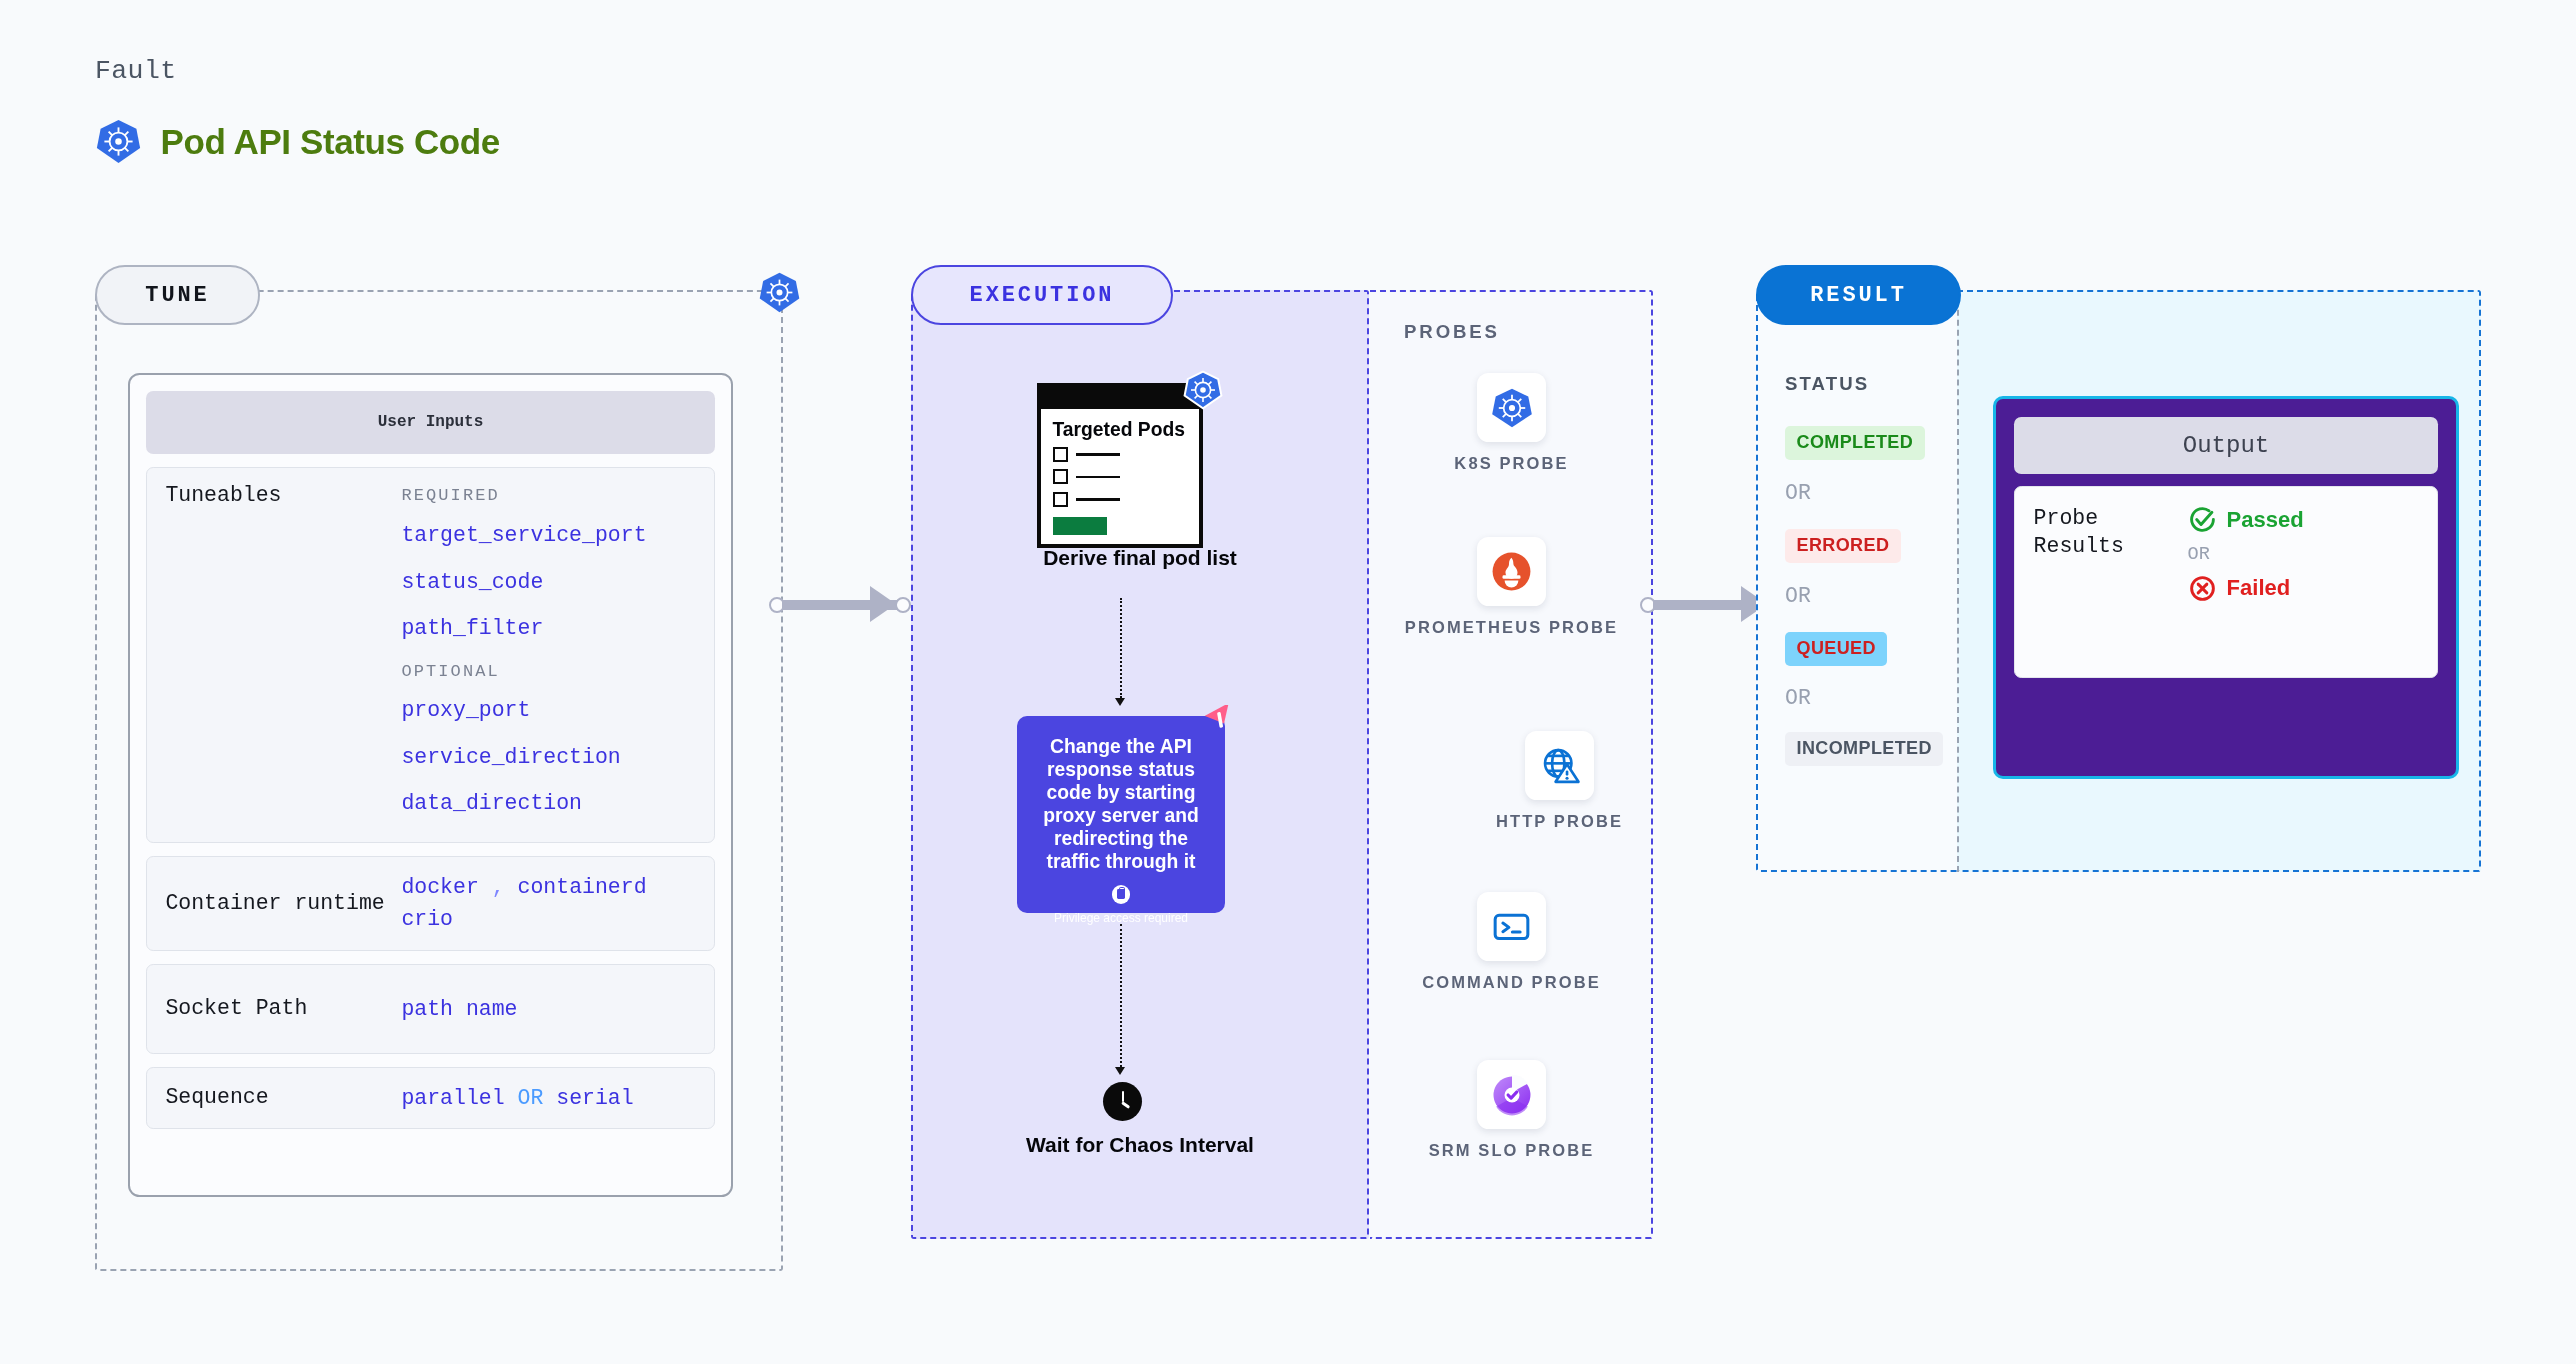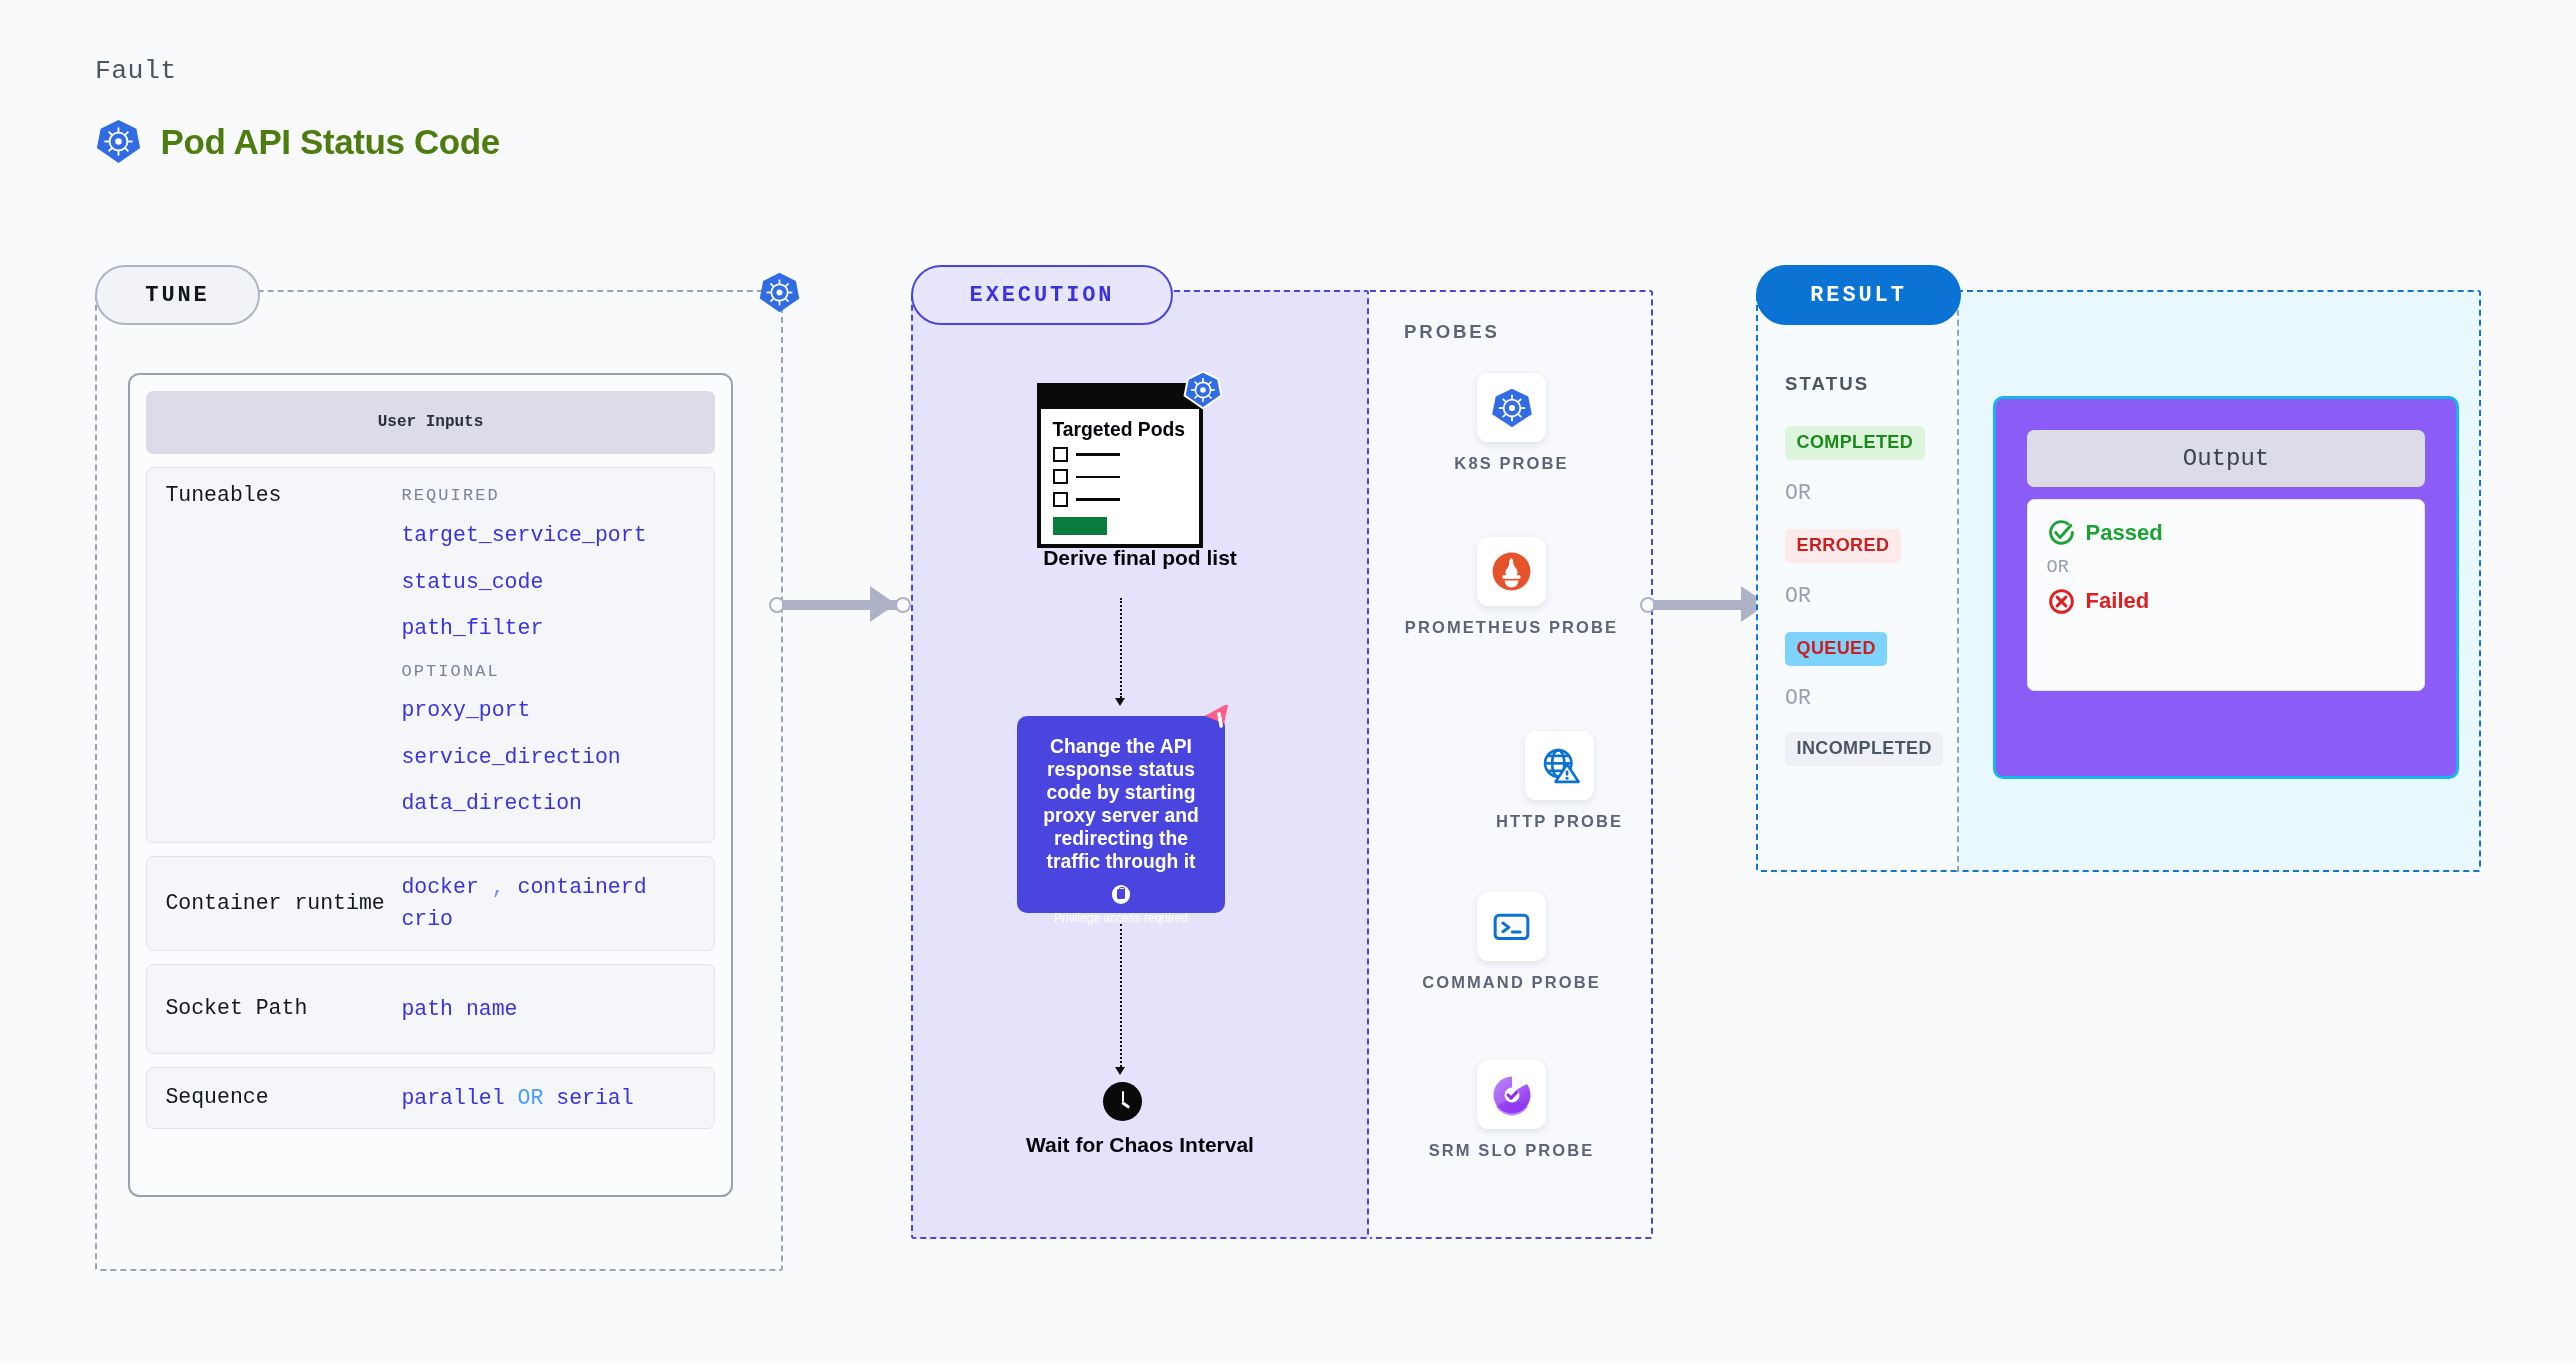--- a/index.html
+++ b/index.html
@@ -158,21 +158,21 @@
   }
   #status-title{position:absolute;left:1785px;top:373px;font-size:18.6px;letter-spacing:2.1px;color:#4b5563;font-weight:bold;}
   .status-badge{
     position:absolute;left:1785px;display:inline-flex;align-items:center;
     padding:6.4px 11.5px;border-radius:5px;font-size:18px;font-weight:bold;letter-spacing:0.4px;
   }
   .or-text{position:absolute;left:1785px;font-family:"Liberation Mono", monospace;font-size:21.5px;color:#98a0b0;}
 
   #output-card{
     position:absolute;left:1993px;top:396px;width:466px;height:383px;
-    background:#8b5cf6;border:3.6px solid #17b6e8;border-radius:10px;box-sizing:border-box;padding:31px;
+    background:#4c1d95;border:3.6px solid #17b6e8;border-radius:10px;box-sizing:border-box;padding:18px;
   }
   #output-header{
     height:57px;background:#dcdce8;border-radius:7.2px;
     display:flex;align-items:center;justify-content:center;
     font-family:"Liberation Mono", monospace;font-size:24px;color:#3d4250;
   }
   #metrics-row{
     margin-top:13px;height:66px;background:#fbfcfe;border:1.4px solid #e3e6ec;border-radius:7.2px;
     display:flex;align-items:center;padding:0 18.6px;box-sizing:border-box;
   }
@@ -450,20 +450,21 @@
 <div class="or-text" style="top:481px;">OR</div>
 <div class="status-badge" style="top:529px;background:#fdeaea;color:#cc2020;">ERRORED</div>
 <div class="or-text" style="top:584px;">OR</div>
 <div class="status-badge" style="top:632px;background:#7dd3fc;color:#cc2020;">QUEUED</div>
 <div class="or-text" style="top:686px;">OR</div>
 <div class="status-badge" style="top:732px;background:#eef0f5;color:#4b5563;">INCOMPLETED</div>
 
 <div id="output-card">
   <div id="output-header">Output</div>
   <div id="probe-res-row">
+    <div class="out-label">Probe Results</div>
     <div>
       <div class="pr-line" style="color:#1aa333;">
         <svg width="29" height="29" viewBox="0 0 40 40">
           <path d="M35 20a15 15 0 1 1-6-12" fill="none" stroke="#1aa333" stroke-width="4" stroke-linecap="round"></path>
           <polyline points="12,20 18,27 33,10" fill="none" stroke="#1aa333" stroke-width="4" stroke-linecap="round" stroke-linejoin="round"></polyline>
         </svg>
         <span>Passed</span>
       </div>
       <div class="pr-or">OR</div>
       <div class="pr-line" style="color:#e02020;">

